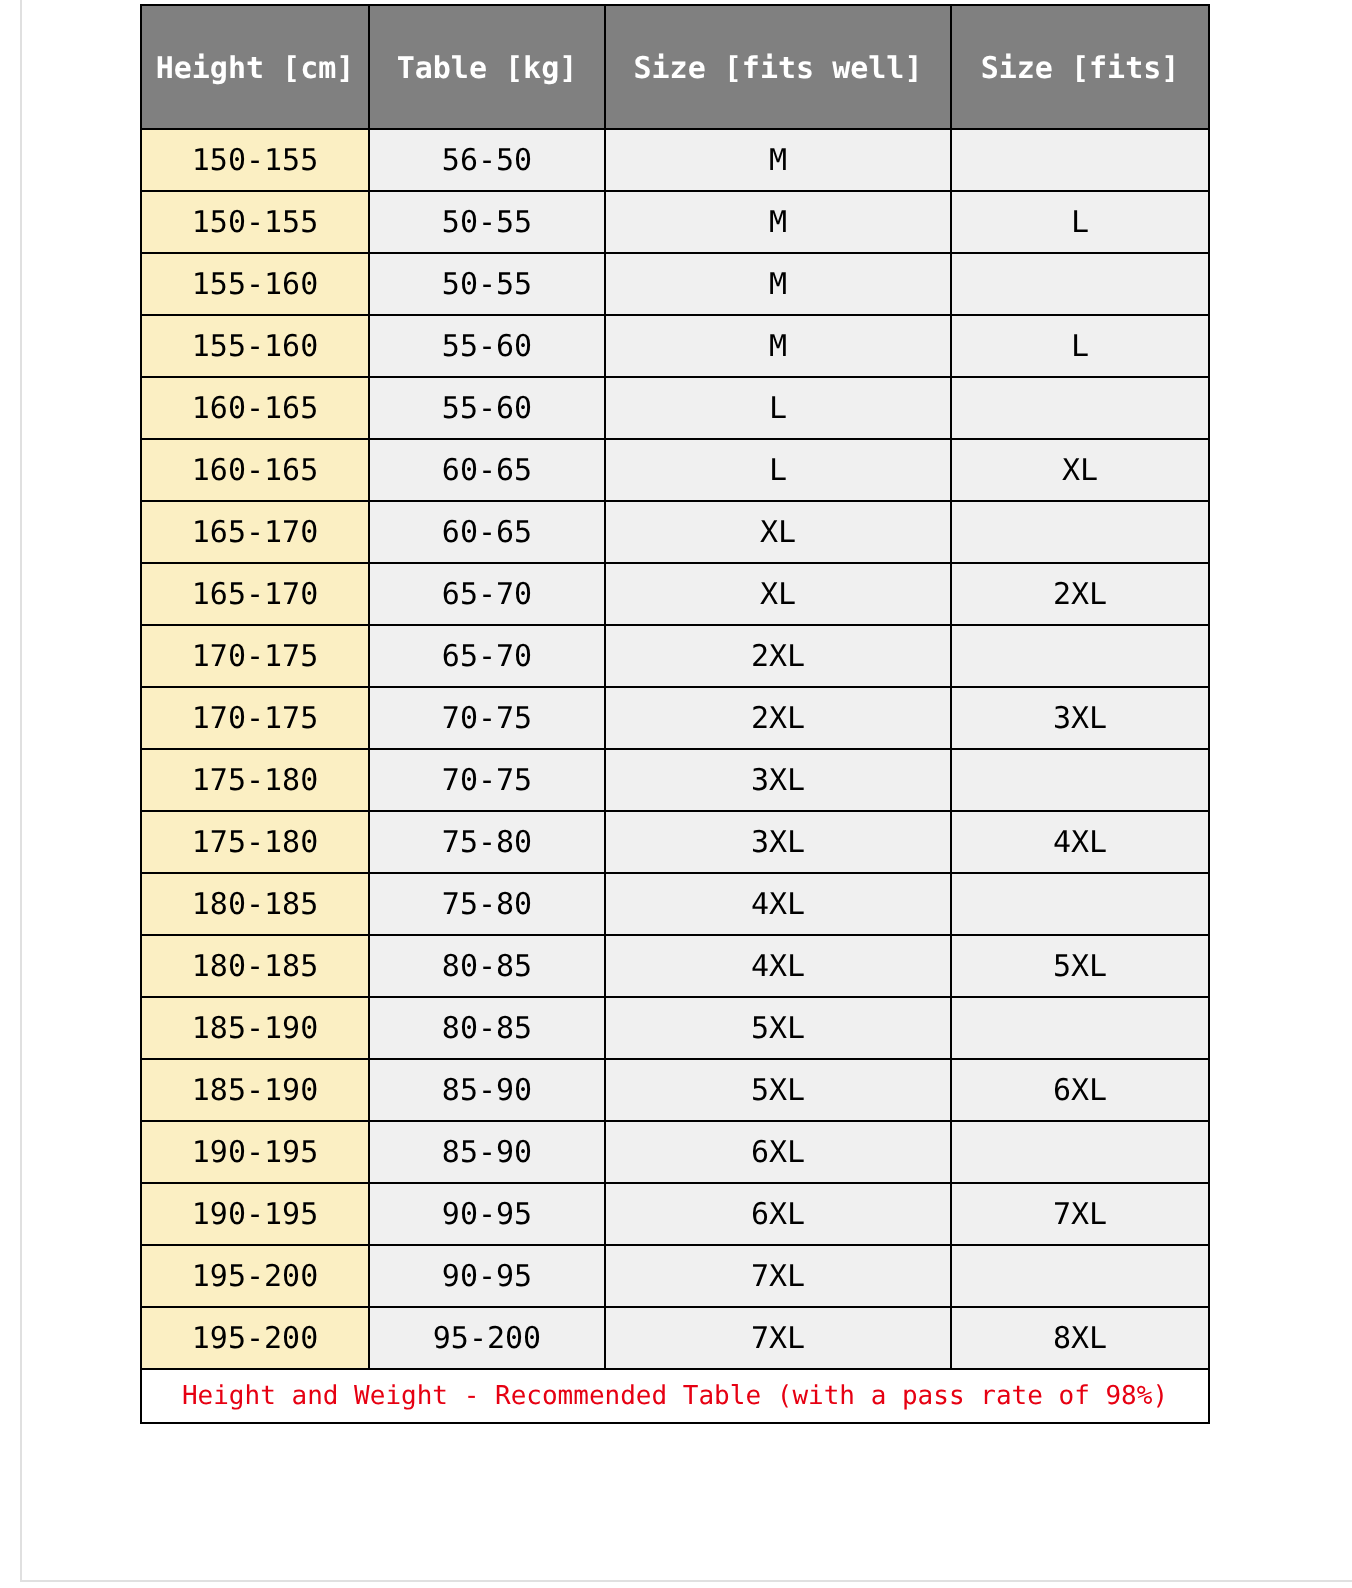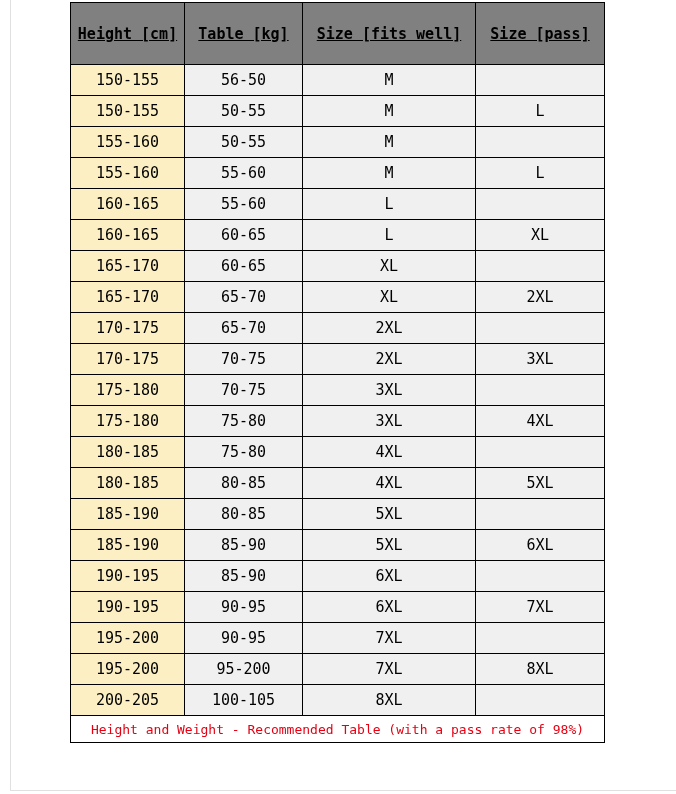--- a/index.html
+++ b/index.html
@@ -46,22 +46,21 @@
     vertical-align: middle;
     padding: 0;
     overflow: hidden;
     white-space: nowrap;
   }
   .size-chart thead th {
     background: var(--header-bg, #808080);
     height: 61px;
     font-size: 15px;
     font-weight: bold;
-    color: #000000;
-    text-decoration: underline;
+    color: #ffffff;
   }
   .size-chart tbody td {
     background: var(--cell-bg, #f0f0f0);
     height: 30px;
     font-size: 15px;
   }
   .size-chart tbody td.col-height {
     background: var(--height-col-bg, #fbefc3);
   }
   .size-chart tfoot td {
@@ -82,21 +81,21 @@
     <col style="width:114px">
     <col style="width:118px">
     <col style="width:173px">
     <col style="width:129px">
   </colgroup>
   <thead>
     <tr>
       <th>Height [cm]</th>
       <th>Table [kg]</th>
       <th>Size [fits well]</th>
-      <th>Size [pass]</th>
+      <th>Size [fits]</th>
     </tr>
   </thead>
   <tbody>
       <tr>
         <td class="col-height">150-155</td>
         <td>56-50</td>
         <td>M</td>
         <td></td>
       </tr>
       <tr>
@@ -205,26 +204,20 @@
         <td class="col-height">195-200</td>
         <td>90-95</td>
         <td>7XL</td>
         <td></td>
       </tr>
       <tr>
         <td class="col-height">195-200</td>
         <td>95-200</td>
         <td>7XL</td>
         <td>8XL</td>
-      </tr>
-      <tr>
-        <td class="col-height">200-205</td>
-        <td>100-105</td>
-        <td>8XL</td>
-        <td></td>
       </tr>
     </tbody>
   <tfoot>
     <tr>
       <td colspan="4">Height and Weight - Recommended Table (with a pass rate of 98%)</td>
     </tr>
   </tfoot>
 </table>
 
 </body></html>

